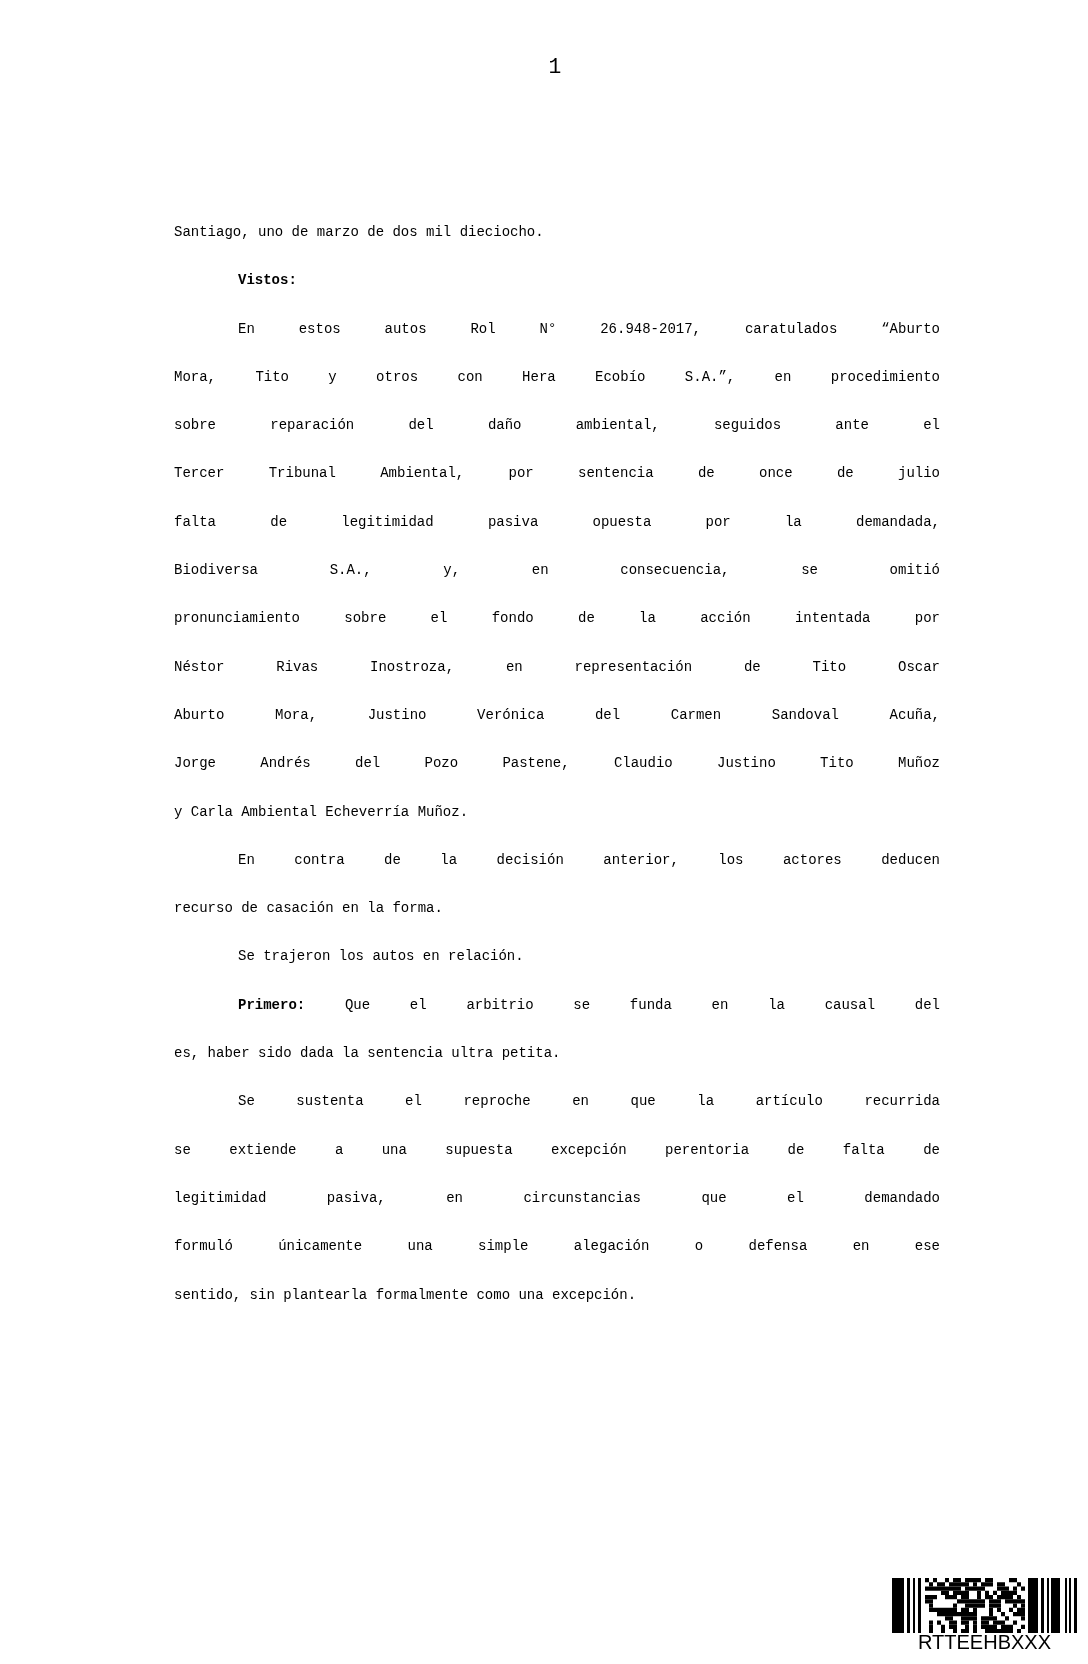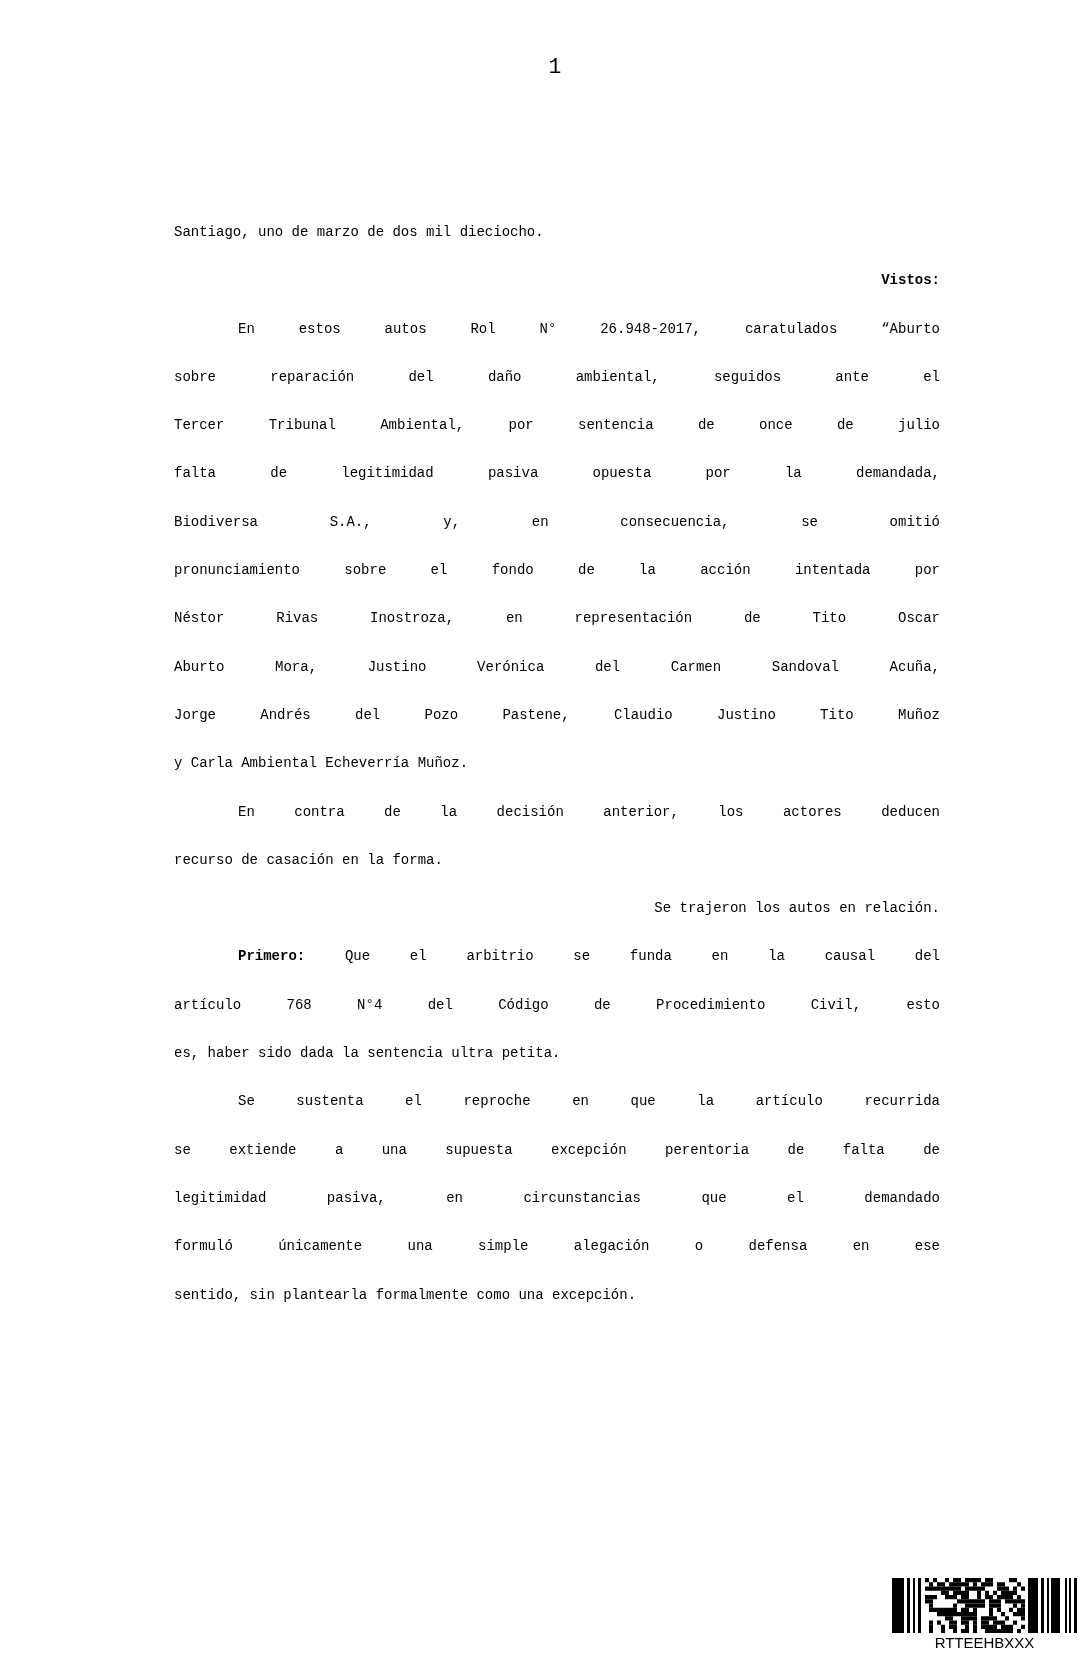--- a/index.html
+++ b/index.html
@@ -40,35 +40,35 @@
     height: 48.3px;
     line-height: 48.3px;
     white-space: nowrap;          
     text-align: left;
   }
   .line.just {
     white-space: normal;
     text-align: justify;
     text-align-last: justify;
   }
-  .line.indent { text-indent: 64px; text-align: right; }
+  .line.indent { text-indent: 64px; }
   .line b { font-weight: bold; }
   .barcode-wrap {
     position: absolute;
     left: 892px;
     top: 1578px;
     width: 185px;
     text-align: center;
   }
   .barcode-svg { display: block; width: 185px; height: 55px; }
   .barcode-caption {
     display: block;
     margin-top: 2px;
     font-family: "Liberation Sans", sans-serif;
-    font-size: 15px;
+    font-size: 20px;
     line-height: 15px;
     letter-spacing: 0px;
     color: #000000;
     white-space: nowrap;
   }
 </style>
 </head>
 <body>
 
 <div class="page">
@@ -77,40 +77,40 @@
 
   <div class="text-block">
       <div class="paragraph">
         <div class="line">Santiago, uno de marzo de dos mil dieciocho.</div>
       </div>
       <div class="paragraph">
         <div class="line indent"><b>Vistos:</b></div>
       </div>
       <div class="paragraph">
         <div class="line just indent">En estos autos Rol N° 26.948-2017, caratulados “Aburto</div>
+        <div class="line just">Mora, Tito y otros con Hera Ecobío S.A.”, en procedimiento</div>
         <div class="line just">sobre reparación del daño ambiental, seguidos ante el</div>
         <div class="line just">Tercer Tribunal Ambiental, por sentencia de once de julio</div>
         <div class="line just">falta de legitimidad pasiva opuesta por la demandada,</div>
         <div class="line just">Biodiversa S.A., y, en consecuencia, se omitió</div>
         <div class="line just">pronunciamiento sobre el fondo de la acción intentada por</div>
         <div class="line just">Néstor Rivas Inostroza, en representación de Tito Oscar</div>
         <div class="line just">Aburto Mora, Justino Verónica del Carmen Sandoval Acuña,</div>
         <div class="line just">Jorge Andrés del Pozo Pastene, Claudio Justino Tito Muñoz</div>
         <div class="line">y Carla Ambiental Echeverría Muñoz.</div>
       </div>
       <div class="paragraph">
         <div class="line just indent">En contra de la decisión anterior, los actores deducen</div>
         <div class="line">recurso de casación en la forma.</div>
       </div>
       <div class="paragraph">
         <div class="line indent">Se trajeron los autos en relación.</div>
       </div>
       <div class="paragraph">
         <div class="line just indent"><b>Primero:</b> Que el arbitrio se funda en la causal del</div>
-        <div class="line just">artículo 768 N°4 del Código de Procedimiento Civil, esto</div>
         <div class="line">es, haber sido dada la sentencia ultra petita.</div>
       </div>
       <div class="paragraph">
         <div class="line just indent">Se sustenta el reproche en que la artículo recurrida</div>
         <div class="line just">se extiende a una supuesta excepción perentoria de falta de</div>
         <div class="line just">legitimidad pasiva, en circunstancias que el demandado</div>
         <div class="line just">formuló únicamente una simple alegación o defensa en ese</div>
         <div class="line">sentido, sin plantearla formalmente como una excepción.</div>
       </div>
     </div>

